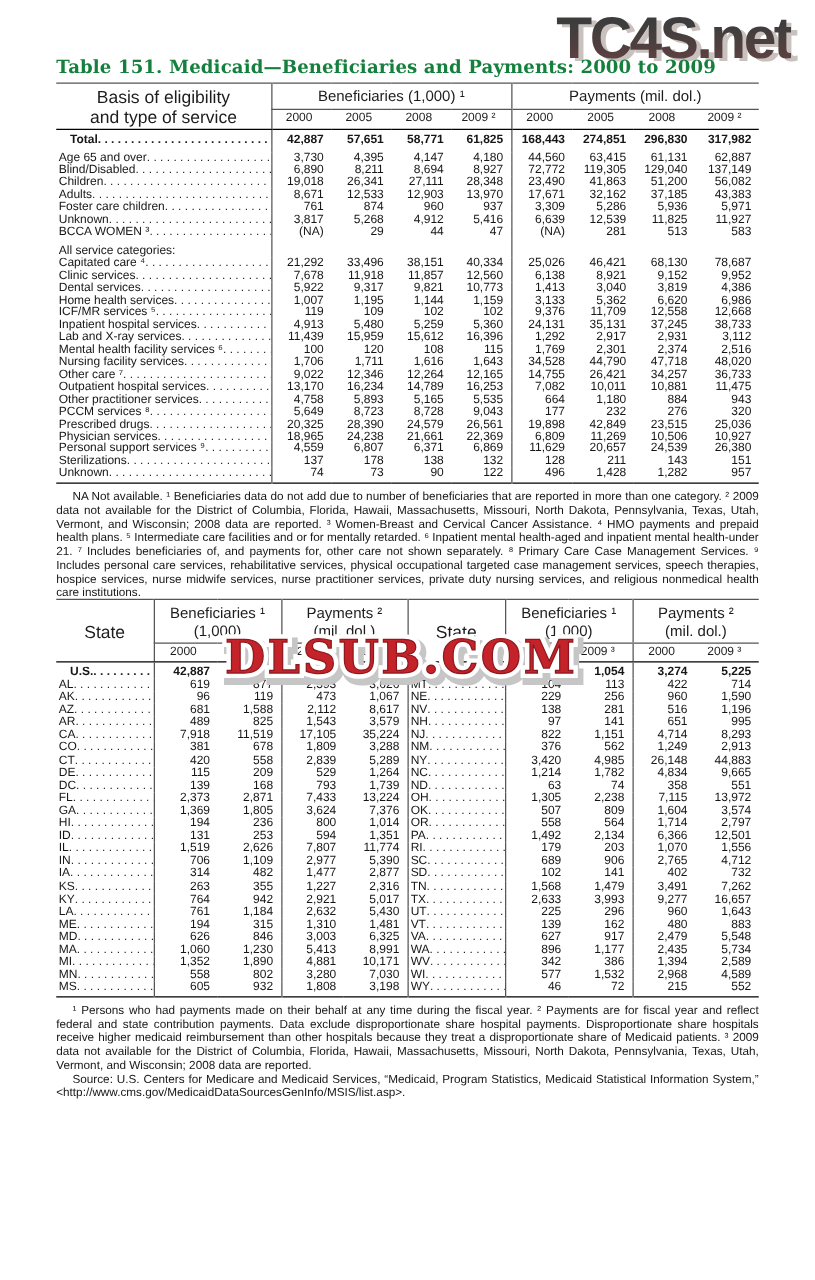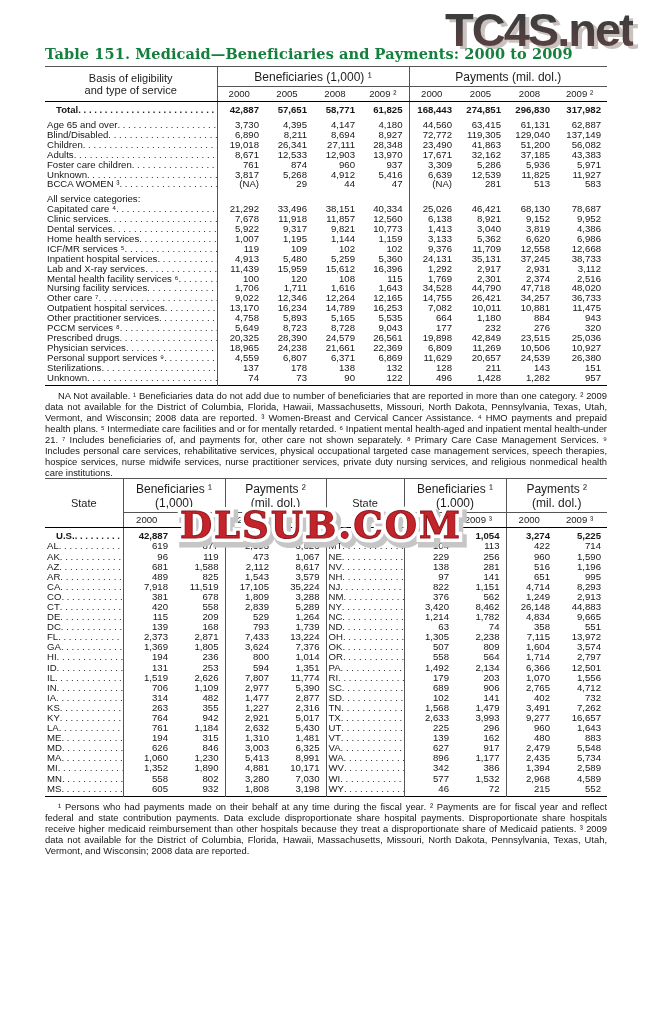--- a/index.html
+++ b/index.html
@@ -9,21 +9,21 @@
 
   .t-title{font-family:"DejaVu Serif",serif;font-weight:bold;font-size:14.5px;line-height:1.15;
            margin:0 0 3px 0;letter-spacing:.1px;color:#15803d;}
   .title1{margin-top:46px;}
   .title2{margin-top:21px;}
   .t-sub{font-size:9.8px;margin:0 0 4px 0;color:#222;}
 
   table{width:100%;border-collapse:collapse;table-layout:fixed;
         border-top:1px solid #555;border-bottom:1.6px solid #000;}
   th{font-weight:normal;color:#1c1c1c;}
-  .corner,.state-h{font-size:11px;text-align:center;vertical-align:middle;white-space:pre-line;
+  .corner,.state-h{font-size:14px;text-align:center;vertical-align:middle;white-space:pre-line;
         border-bottom:1.4px solid #000;padding:2px 0;}
   .grp-th{font-size:12px;text-align:center;border-bottom:1px solid #555;
         padding:3px 0 2px;white-space:pre-line;line-height:1.2;}
   tr.years th{font-size:9.6px;text-align:center;padding:1px 4px 2px 0;border-bottom:1.4px solid #000;margin-left:16px;}
   .vl{border-left:1px solid #555;}
 
   tbody td{font-size:9.6px;line-height:9.9px;padding:0;color:#161616;}
   .t152 tbody td{line-height:10.1px;}
   tbody tr:first-child td{padding-top:3px;text-align:right;}
   tbody tr:last-child td{padding-bottom:2px;}
@@ -782,21 +782,21 @@
             <td class="num">558</td>
             <td class="num vl">2,839</td>
             <td class="num">5,289</td>
             <td class="vl">
               <div class="lbl">
                 <span class="txt">NY</span>
                 <span class="dots"></span>
               </div>
             </td>
             <td class="num vl">3,420</td>
-            <td class="num">8,462</td>
+            <td class="num">4,985</td>
             <td class="num vl">26,148</td>
             <td class="num">44,883</td>
           </tr>
           <tr>
             <td>
               <div class="lbl">
                 <span class="txt">DE</span>
                 <span class="dots"></span>
               </div>
             </td>
@@ -1186,20 +1186,21 @@
             </td>
             <td class="num vl">46</td>
             <td class="num">72</td>
             <td class="num vl">215</td>
             <td class="num">552</td>
           </tr>
         </tbody>
     </table>
 
     <p class="fn">¹ Persons who had payments made on their behalf at any time during the fiscal year. ² Payments are for fiscal year and reflect federal and state contribution payments. Data exclude disproportionate share hospital payments. Disproportionate share hospitals receive higher medicaid reimbursement than other hospitals because they treat a disproportionate share of Medicaid patients. ³ 2009 data not available for the District of Columbia, Florida, Hawaii, Massachusetts, Missouri, North Dakota, Pennsylvania, Texas, Utah, Vermont, and Wisconsin; 2008 data are reported.</p>
+    <p class="fn src">Source: U.S. Centers for Medicare and Medicaid Services, “Medicaid, Program Statistics, Medicaid Statistical Information System,” &lt;http://www.cms.gov/MedicaidDataSourcesGenInfo/MSIS/list.asp&gt;.</p>
 
   </div>
 
   <div class="footer-right">
     <span>Health and Nutrition</span><span class="pgnum">109</span>
   </div>
   <div class="footer-left">U.S. Census Bureau, Statistical Abstract of the United States: 2012</div>
 
   <div class="wm wm-mid">
     <span class="sh">DLSUB.COM</span>

